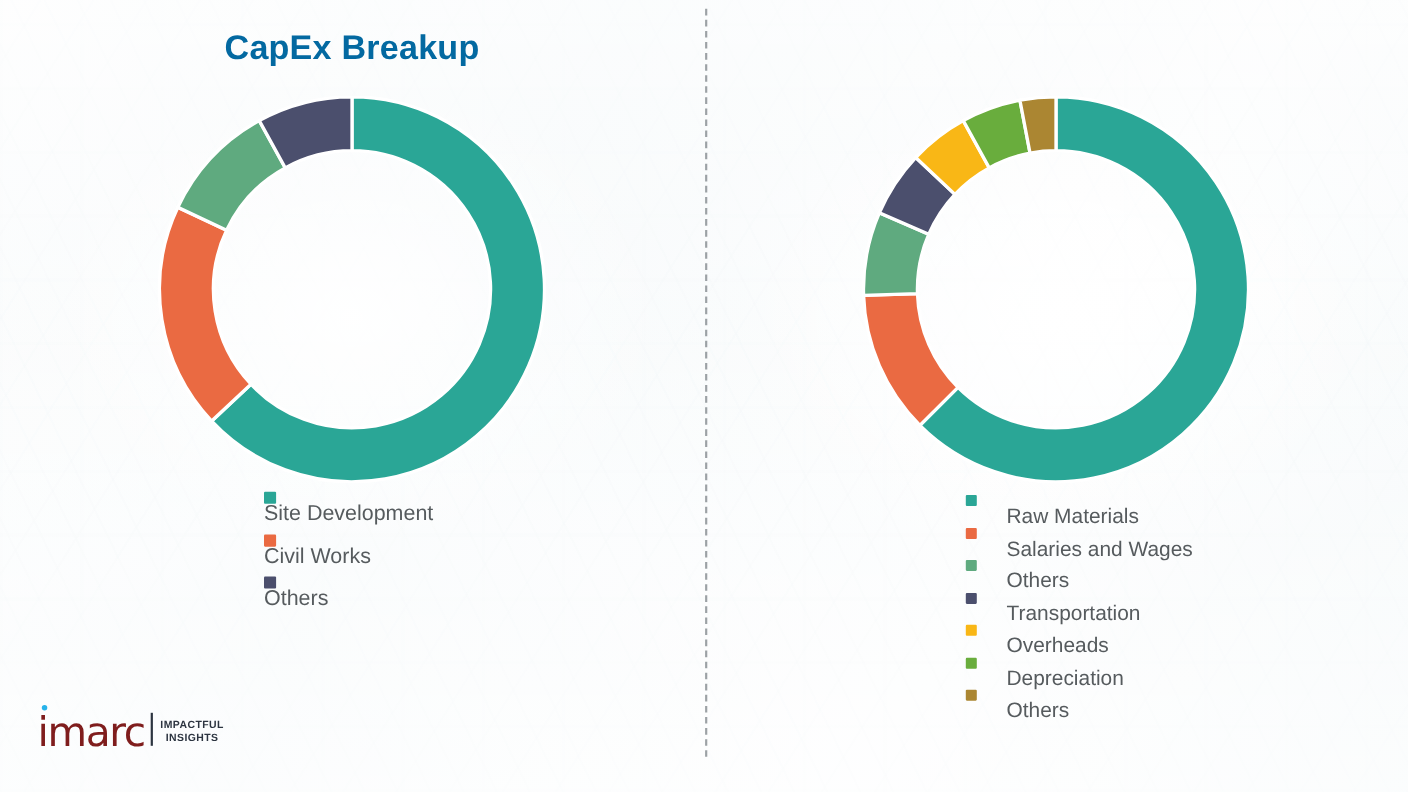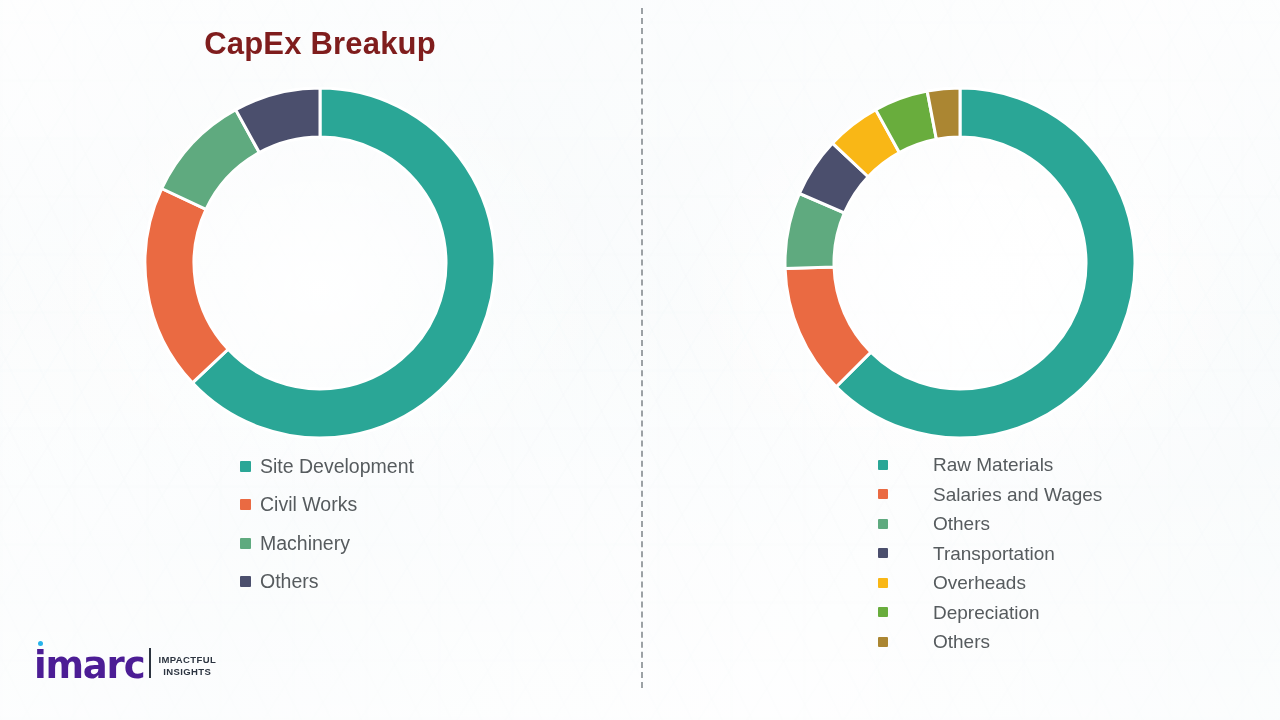--- a/index.html
+++ b/index.html
@@ -38,42 +38,42 @@
   .panel.right{left:640px;}
 
   .divider{
     position:absolute;left:641px;top:8px;width:0;height:680px;
     border-left:2px dashed #8c9296;
     opacity:.85;
   }
 
   .chart-title{
     position:absolute;top:26px;left:0;width:640px;text-align:center;
-    font-size:31px;font-weight:bold;color:#7f1d1d;letter-spacing:.2px;
+    font-size:31px;font-weight:bold;color:#0369a1;letter-spacing:.2px;
     white-space:nowrap;
   }
 
   .donut-wrap{position:absolute;top:87px;left:0;width:640px;height:352px;}
   .donut{display:block;margin:0 auto;}
 
   .legend{position:absolute;left:0;width:640px;}
   .legend.left-legend{top:447px;padding-left:240px;}
   .legend.right-legend{top:450px;padding-left:238px;}
-  .legend-row{display:flex;align-items:center;}
+  .legend-row{display:flex;align-items:flex-start;flex-direction:column;}
   .legend.left-legend .legend-row{height:38.5px;}
   .legend.right-legend .legend-row{height:29.5px;}
   .swatch{width:11px;height:11px;flex:0 0 11px;margin-right:9px;border-radius:1px;}
   .legend.right-legend .swatch{width:10px;height:10px;flex:0 0 10px;margin-right:8px;}
   .legend-label{font-size:19.5px;color:#565b5e;white-space:nowrap;line-height:1;}
   .legend.right-legend .legend-label{font-size:19px;margin-left:37px;}
 
   
   #logo{position:absolute;left:34px;top:648px;display:flex;align-items:flex-end;}
   .logo-word{
-    font-size:37px;font-weight:bold;color:#4c1d95;line-height:.84;
+    font-size:37px;font-weight:normal;color:#7f1d1d;line-height:.84;
     letter-spacing:-1.2px;font-family:"DejaVu Sans",sans-serif;
     position:relative;
   }
   .logo-dot{
     position:absolute;left:4px;top:-9px;width:5px;height:5px;border-radius:50%;
     background:#27b3ea;
   }
   .logo-bar{width:2px;height:30px;background:#2c3440;margin:0 7px 3px 5px;}
   .logo-tag{font-size:9.5px;font-weight:bold;color:#2c3440;line-height:1.25;letter-spacing:.4px;padding-bottom:3px;text-align:center;}
 </style>
@@ -98,24 +98,20 @@
   </div>
 
   <div class="legend left-legend" id="capex-legend">
       <div class="legend-row">
         <span class="swatch" style="background: rgb(42, 166, 150);"></span>
         <span class="legend-label">Site Development</span>
       </div>
       <div class="legend-row">
         <span class="swatch" style="background: rgb(234, 106, 66);"></span>
         <span class="legend-label">Civil Works</span>
-      </div>
-      <div class="legend-row">
-        <span class="swatch" style="background: rgb(95, 170, 127);"></span>
-        <span class="legend-label">Machinery</span>
       </div>
       <div class="legend-row">
         <span class="swatch" style="background: rgb(75, 79, 109);"></span>
         <span class="legend-label">Others</span>
       </div>
     </div>
 </div>
 
 <div class="panel right">
 

